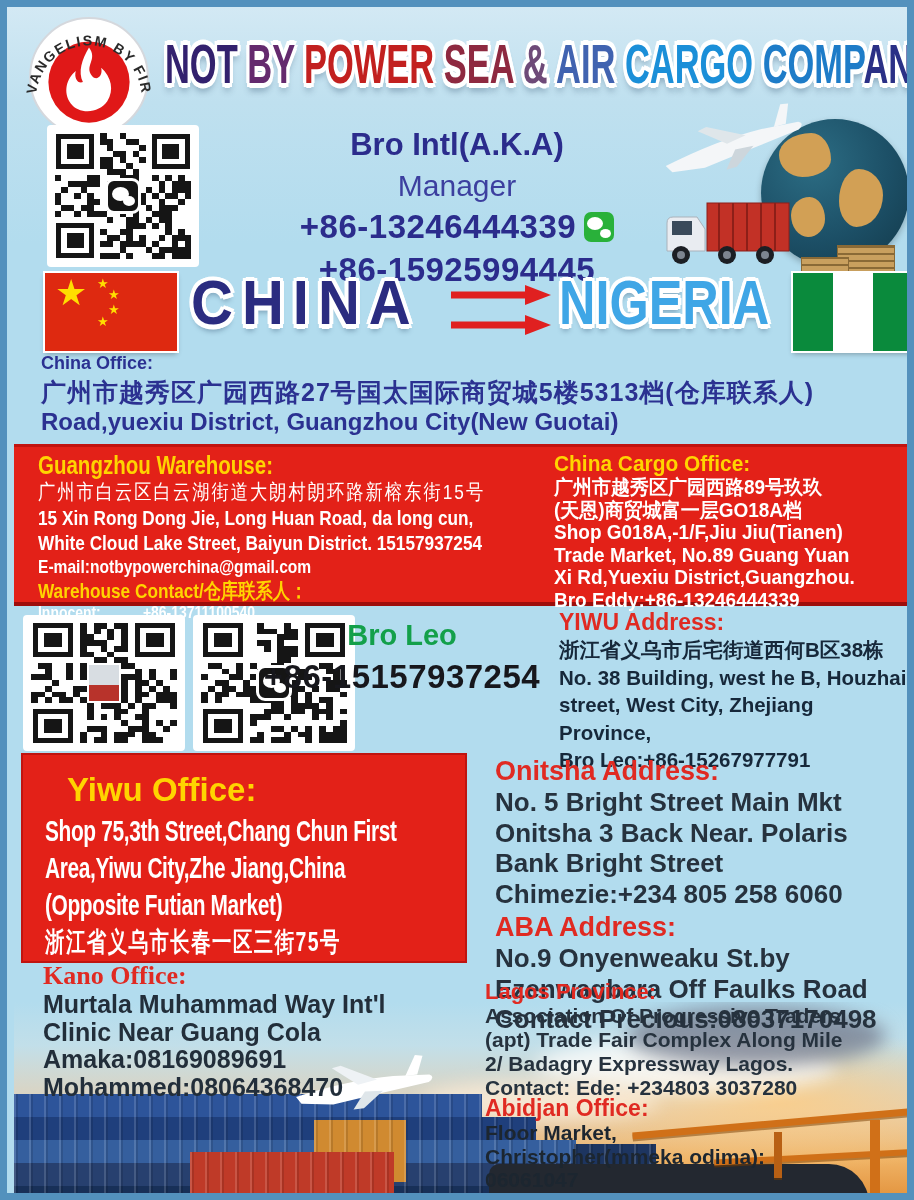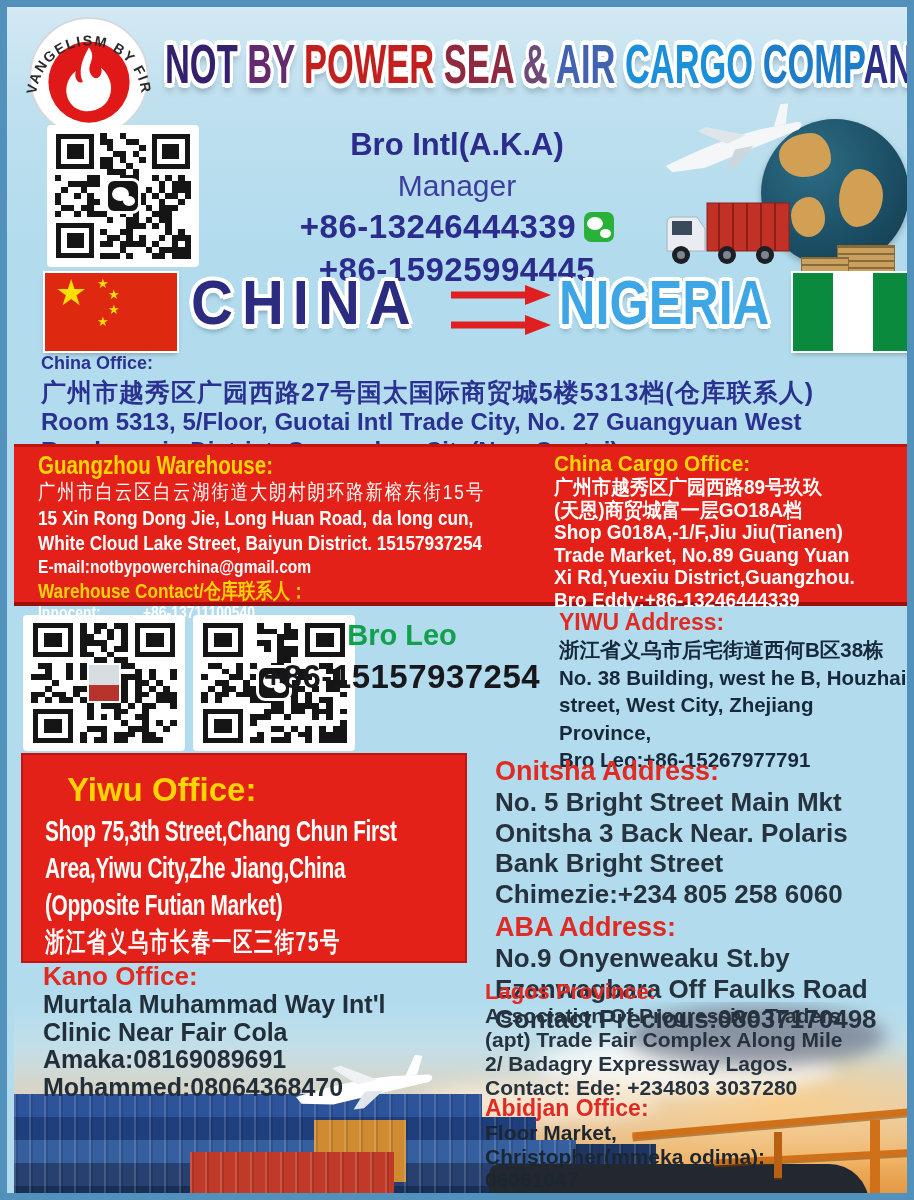--- a/index.html
+++ b/index.html
@@ -100,21 +100,21 @@
 
   
   .onitsha{left:488px;top:748px;width:420px;}
   .onitsha .h{font-size:27px;line-height:32px;}
   .onitsha .line{font-size:26px;font-weight:600;color:#26323e;line-height:30.5px;}
   .aba-h{font-size:27px;line-height:32px;margin-top:2px;}
   .lagos{left:478px;top:972px;width:430px;}
   .lagos .h{font-size:22px;line-height:25px;}
   .lagos .line{font-size:21px;font-weight:bold;color:#26323e;line-height:24px;}
   .kano{left:36px;top:954px;width:440px;}
-  .kano .h{font-size:26px;line-height:30px;}
+  .kano .h{font-size:26px;line-height:30px;font-family:Liberation Serif, serif;}
   .kano .line{font-size:25px;font-weight:600;color:#222e3a;line-height:27.5px;}
   .abidjan{left:478px;top:1088px;width:420px;}
   .abidjan .h{font-size:23px;line-height:26px;}
   .abidjan .line{font-size:21px;font-weight:bold;color:#1c2630;line-height:23.5px;}
 
   
   .photo{left:7px;top:995px;width:900px;height:198px;overflow:hidden;z-index:0;
     background:linear-gradient(180deg,#b2dcee 0%,#c2dfe9 22%,#e2d0b6 55%,#efb264 80%,#e2923c 100%);}
   .glow{position:absolute;left:55%;top:10%;width:60%;height:80%;
     background:radial-gradient(ellipse at center,rgba(255,205,130,.8),rgba(255,205,130,0) 65%);}
@@ -381,21 +381,20 @@
   <div class="abs route-word route-to">NIGERIA</div>
   <div class="abs flag ng-flag">
     <div style="background:#0a8a3c;"></div>
     <div style="background:#ffffff;"></div>
     <div style="background:#0a8a3c;"></div>
   </div>
 
   <div class="abs china-office">
     <div class="h">China Office:</div>
     <div class="cn">广州市越秀区广园西路27号国太国际商贸城5楼5313档(仓库联系人)</div>
-    <div class="en">Room 5313, 5/Floor, Guotai Intl Trade City, No. 27 Guangyuan West</div>
     <div class="en">Road,yuexiu District, Guangzhou City(New Guotai)</div>
   </div>
 
   <div class="abs red-band">
     <div class="gw">
       <div class="h h-yellow">Guangzhou Warehouse:</div>
       <div class="cn">广州市白云区白云湖街道大朗村朗环路新榕东街15号</div>
       <div class="en">15 Xin Rong Dong Jie, Long Huan Road, da long cun,</div>
       <div class="en">White Cloud Lake Street, Baiyun District. 15157937254</div>
       <div class="email">E-mail:notbypowerchina@gmail.com</div>
@@ -757,21 +756,21 @@
     <div class="h red-h">Lagos Province:</div>
     <div class="line">Association Of Progressive Traders</div>
     <div class="line">(apt) Trade Fair Complex Along Mile</div>
     <div class="line">2/ Badagry Expressway Lagos.</div>
     <div class="line">Contact: Ede: +234803 3037280</div>
   </div>
 
   <div class="abs kano txt-layer">
     <div class="h red-h">Kano Office:</div>
     <div class="line">Murtala Muhammad Way Int'l</div>
-    <div class="line">Clinic Near Fair Cola</div>
+    <div class="line">Clinic Near Guang Cola</div>
     <div class="line">Amaka:08169089691</div>
     <div class="line">Mohammed:08064368470</div>
   </div>
 
   <div class="abs abidjan txt-layer">
     <div class="h red-h">Abidjan Office:</div>
     <div class="line">Floor Market,</div>
     <div class="line">Christopher(mmeka odima):</div>
     <div class="line">06061047</div>
     <div class="line">06063041</div>

